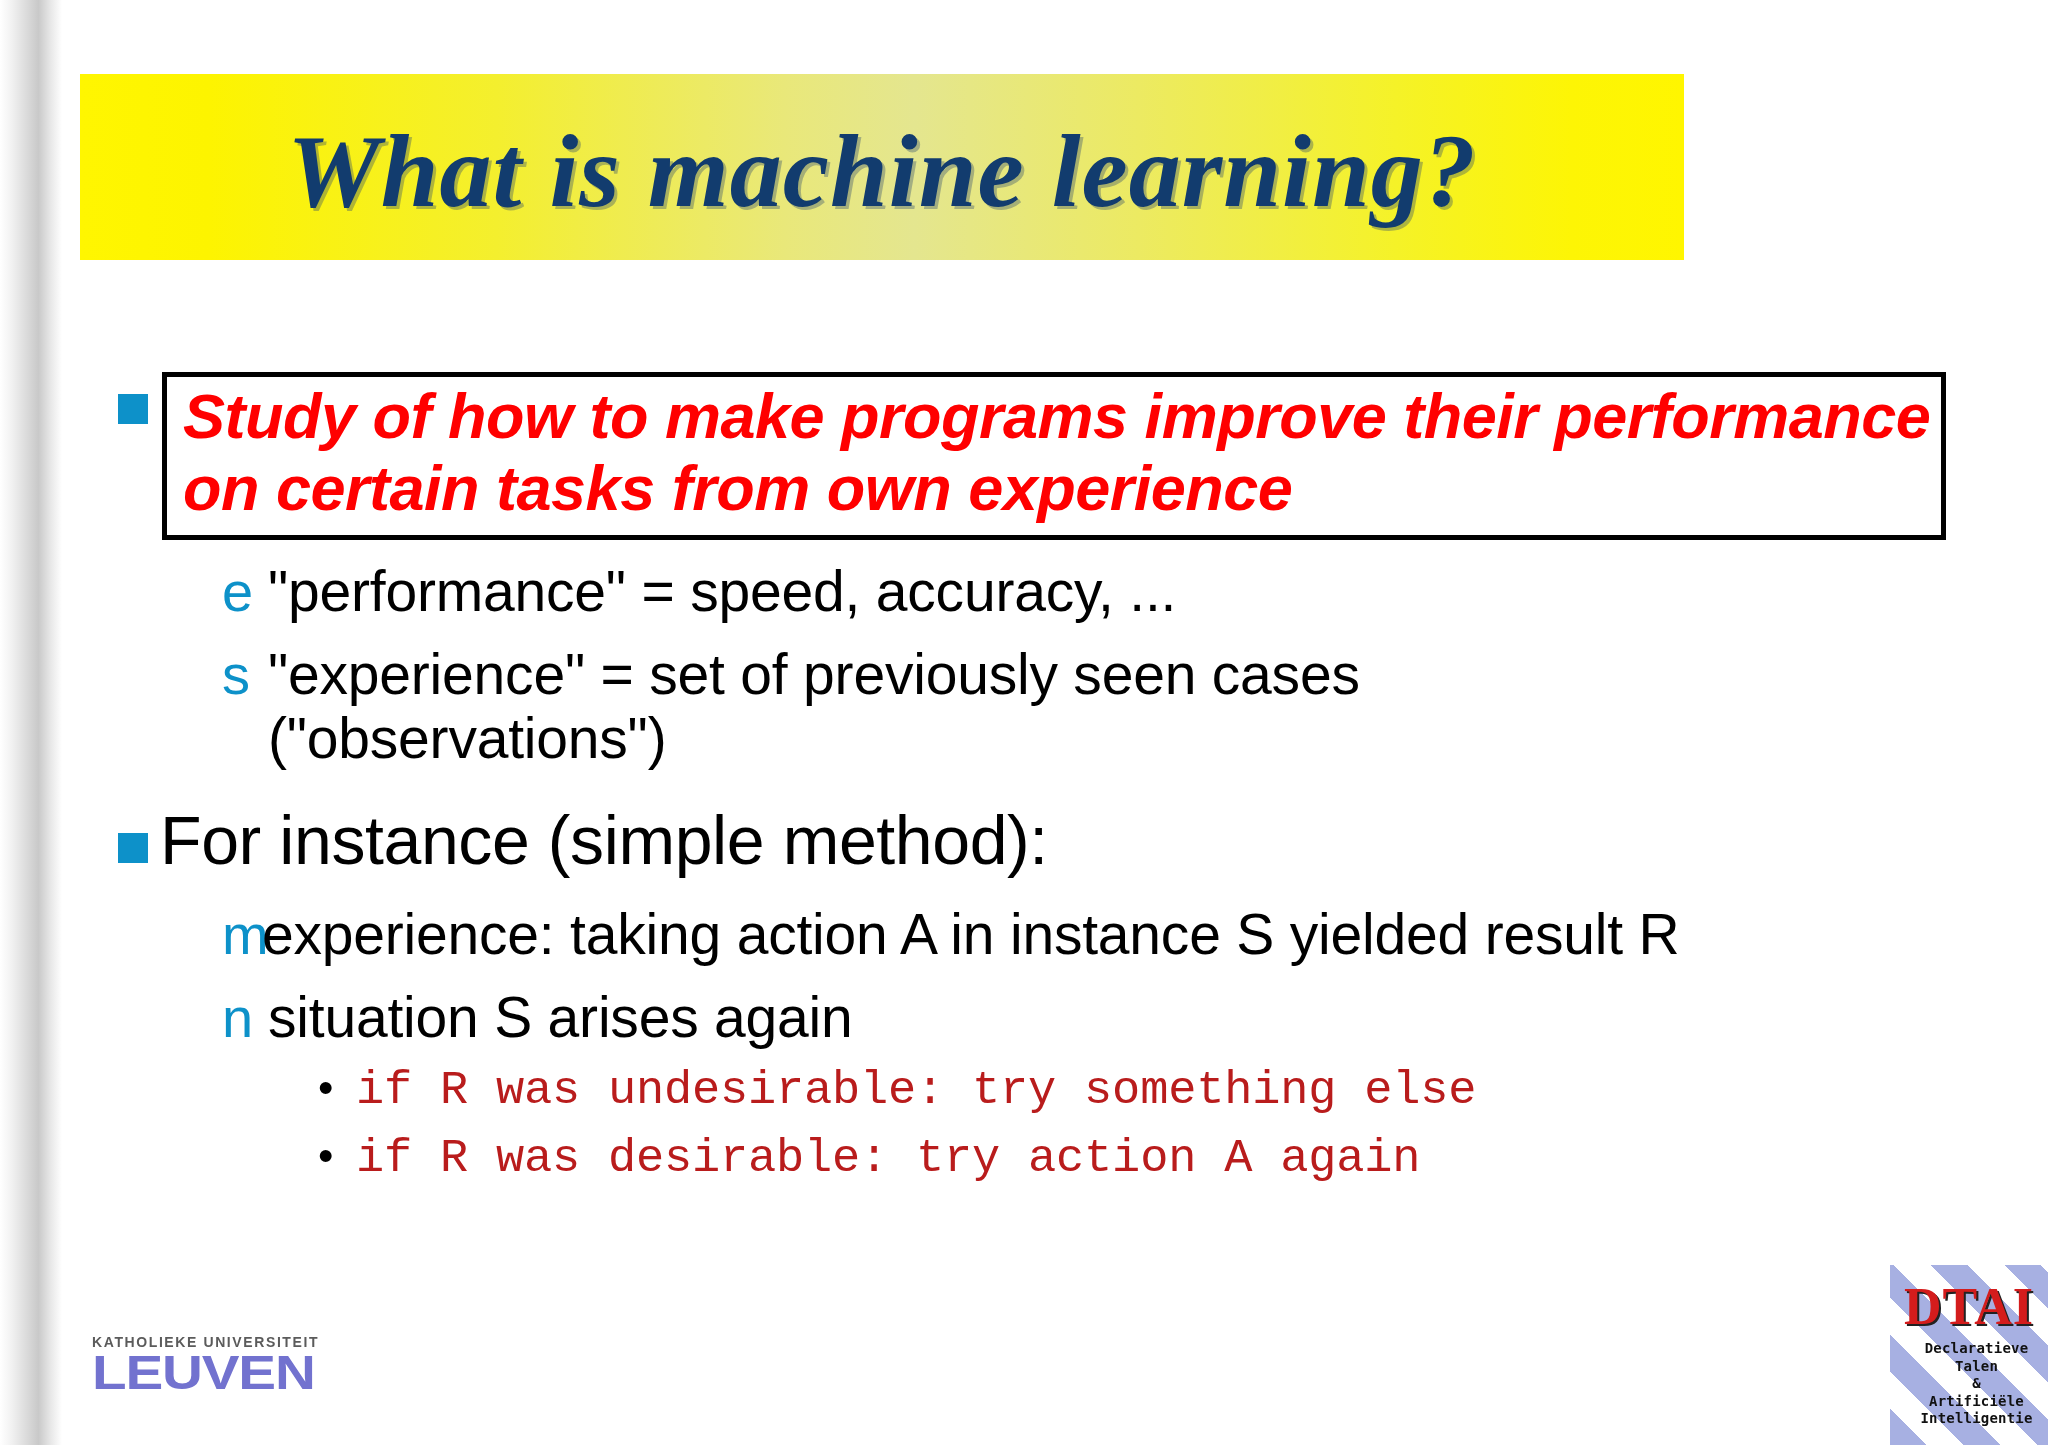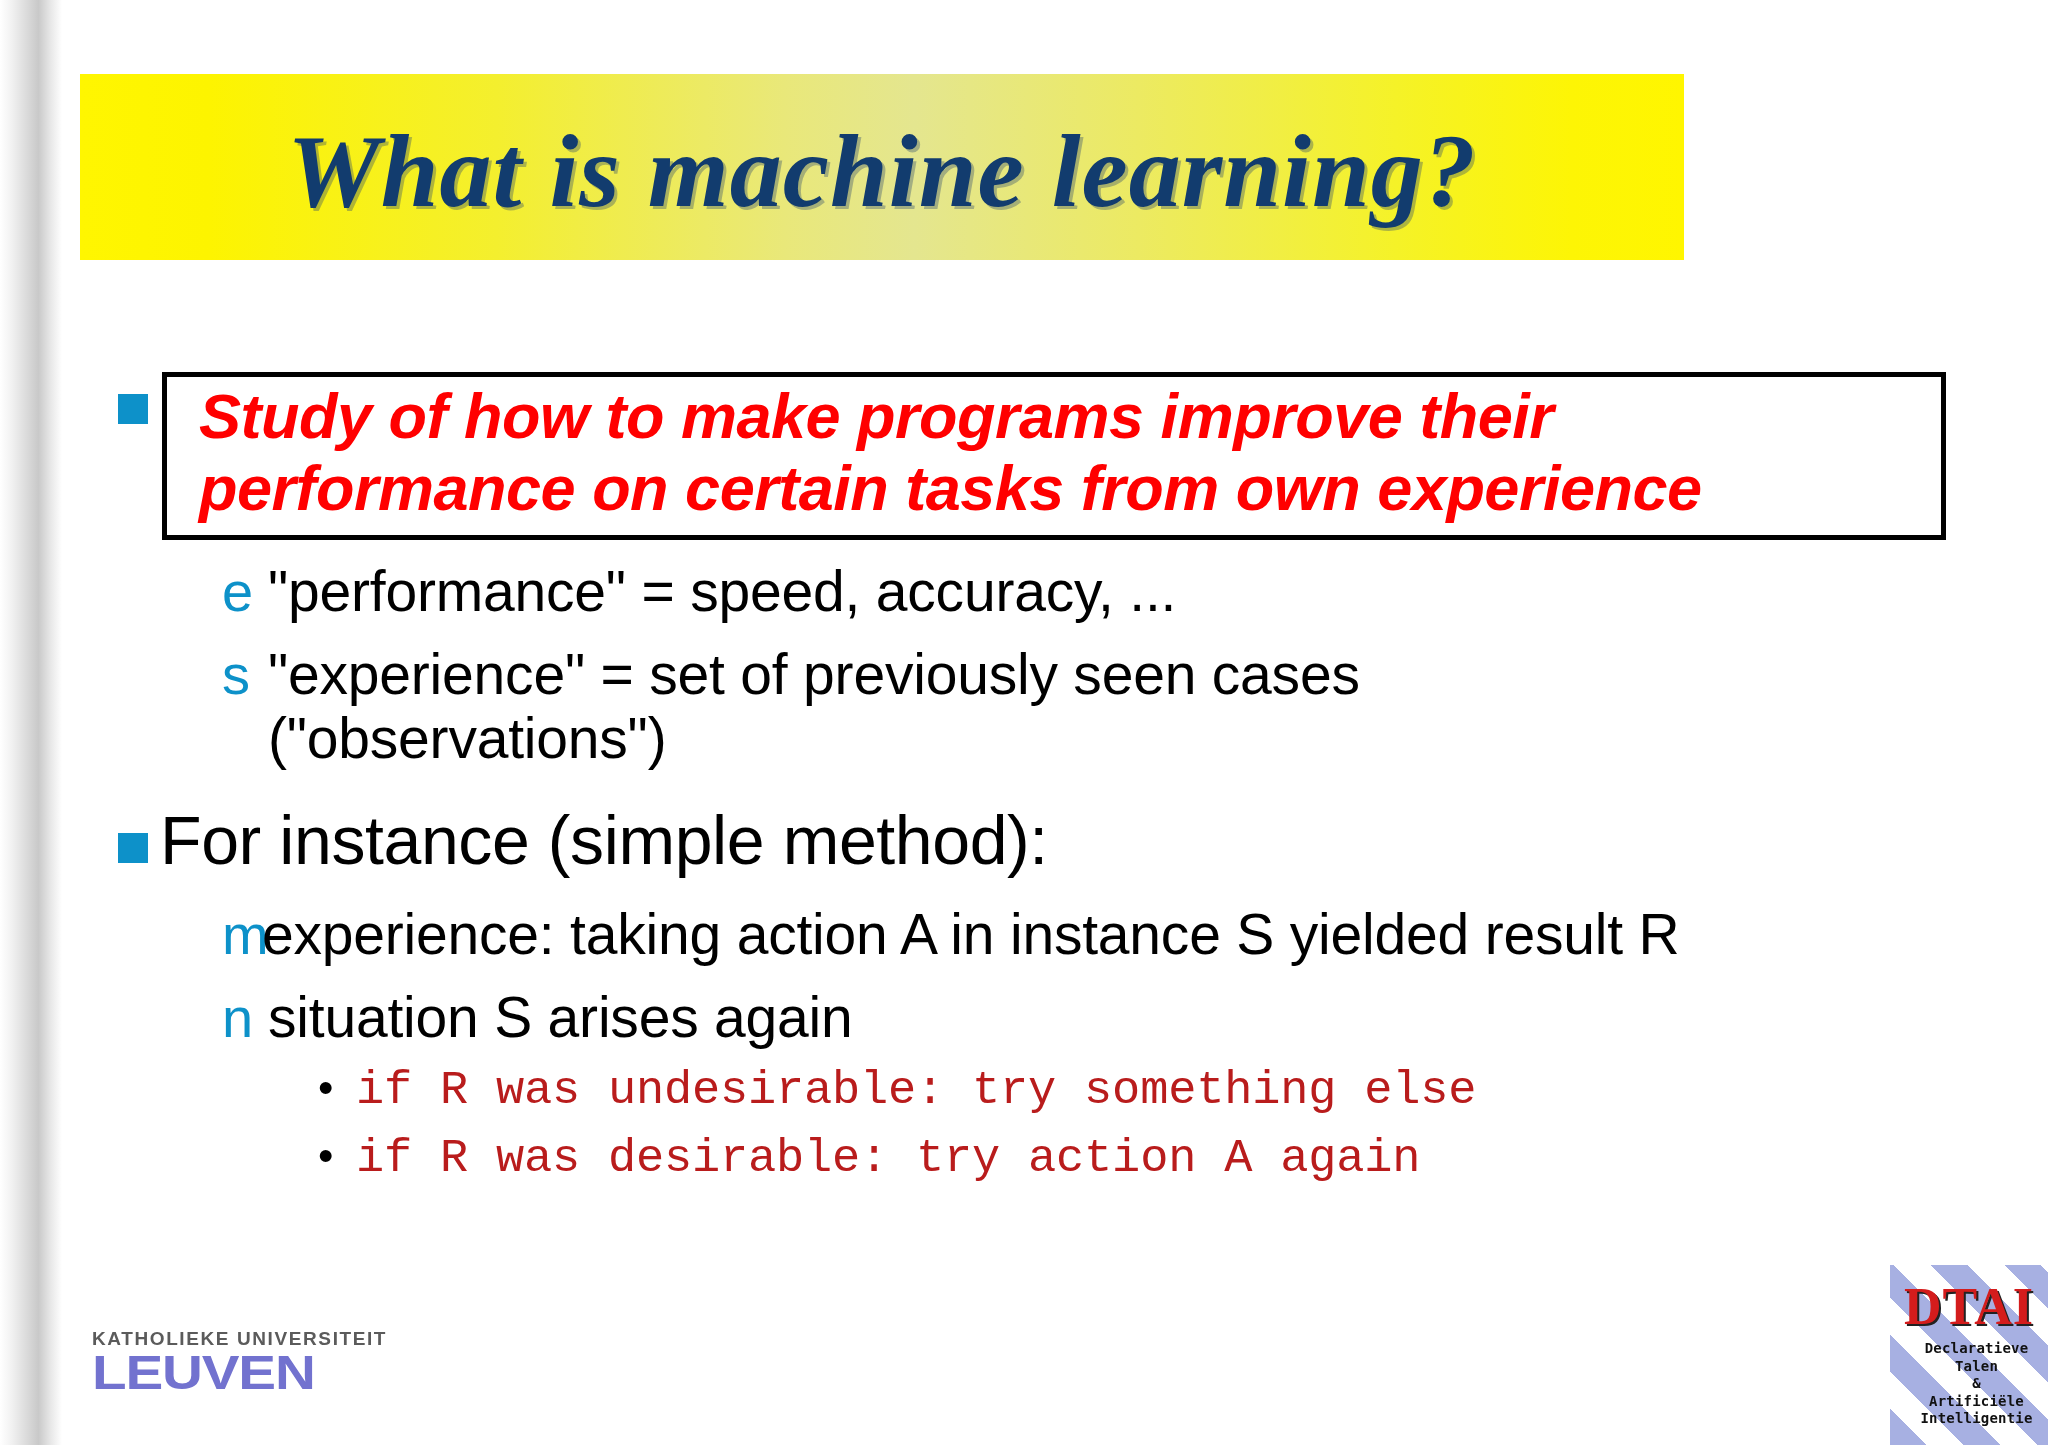--- a/index.html
+++ b/index.html
@@ -95,21 +95,21 @@
     flex: 0 0 auto;
     margin-left: 118px;
     margin-top: 22px;
   }
 
   
   .redbox {
     margin-left: 14px;
     border: 5px solid #000000;
     background: #ffffff;
-    padding: 4px 10px 10px 32px;
+    padding: 4px 10px 10px 16px;
     width: 1784px;
     box-sizing: border-box;
   }
   .redtext {
     font-family: "Liberation Sans", sans-serif;
     font-style: italic;
     font-weight: 700;
     font-size: 63px;
     line-height: 1.14;
     color: #ff0000;
@@ -178,21 +178,21 @@
   
   .kuleuven {
     position: absolute;
     left: 92px;
     bottom: 50px;
     width: 225px;
   }
   .ku-top {
     font-family: "Liberation Sans", sans-serif;
     font-weight: 700;
-    font-size: 19px;
+    font-size: 14px;
     letter-spacing: 1.6px;
     color: #5b5b5b;
     white-space: nowrap;
     margin-bottom: 1px;
   }
   .ku-main {
     font-family: "Liberation Sans", sans-serif;
     font-weight: 700;
     font-size: 48px;
     line-height: 0.92;

